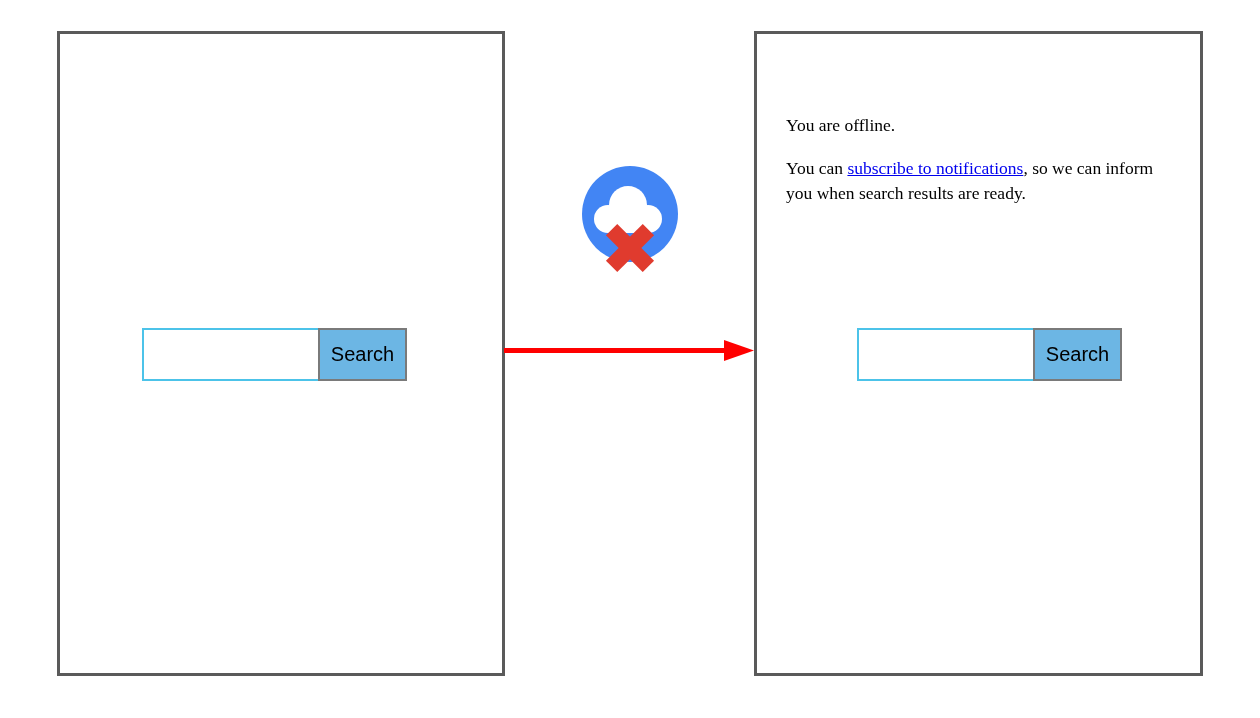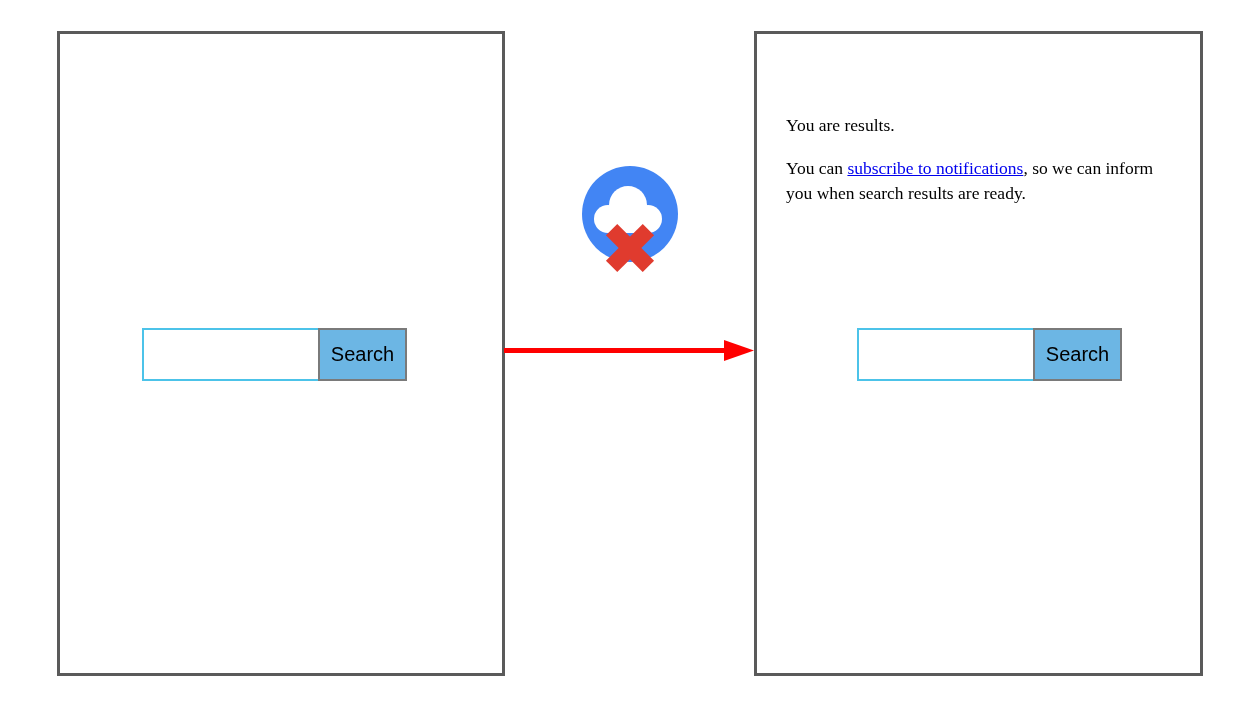--- a/index.html
+++ b/index.html
@@ -153,21 +153,21 @@
   <div id="flow-arrow">
     <svg width="260" height="38" viewBox="0 0 260 38" xmlns="http://www.w3.org/2000/svg">
       <rect x="4" y="16" width="226" height="5" fill="#ff0000"></rect>
       <polygon points="224,8 254,18.5 224,29" fill="#ff0000"></polygon>
     </svg>
   </div>
 
   <div class="phone" id="phone-right">
 
     <div class="message-block">
-      <p>You are results.</p>
+      <p>You are offline.</p>
       <p><span>You can </span><a class="inline-link" href="#">subscribe to notifications</a><span>, so we can inform you when search results are ready.</span></p>
     </div>
 
     <div class="search-widget" id="search-right">
       <input class="search-input" type="text" value="" placeholder="" style="">
       <button class="search-button">Search</button>
     </div>
 
   </div>
 

